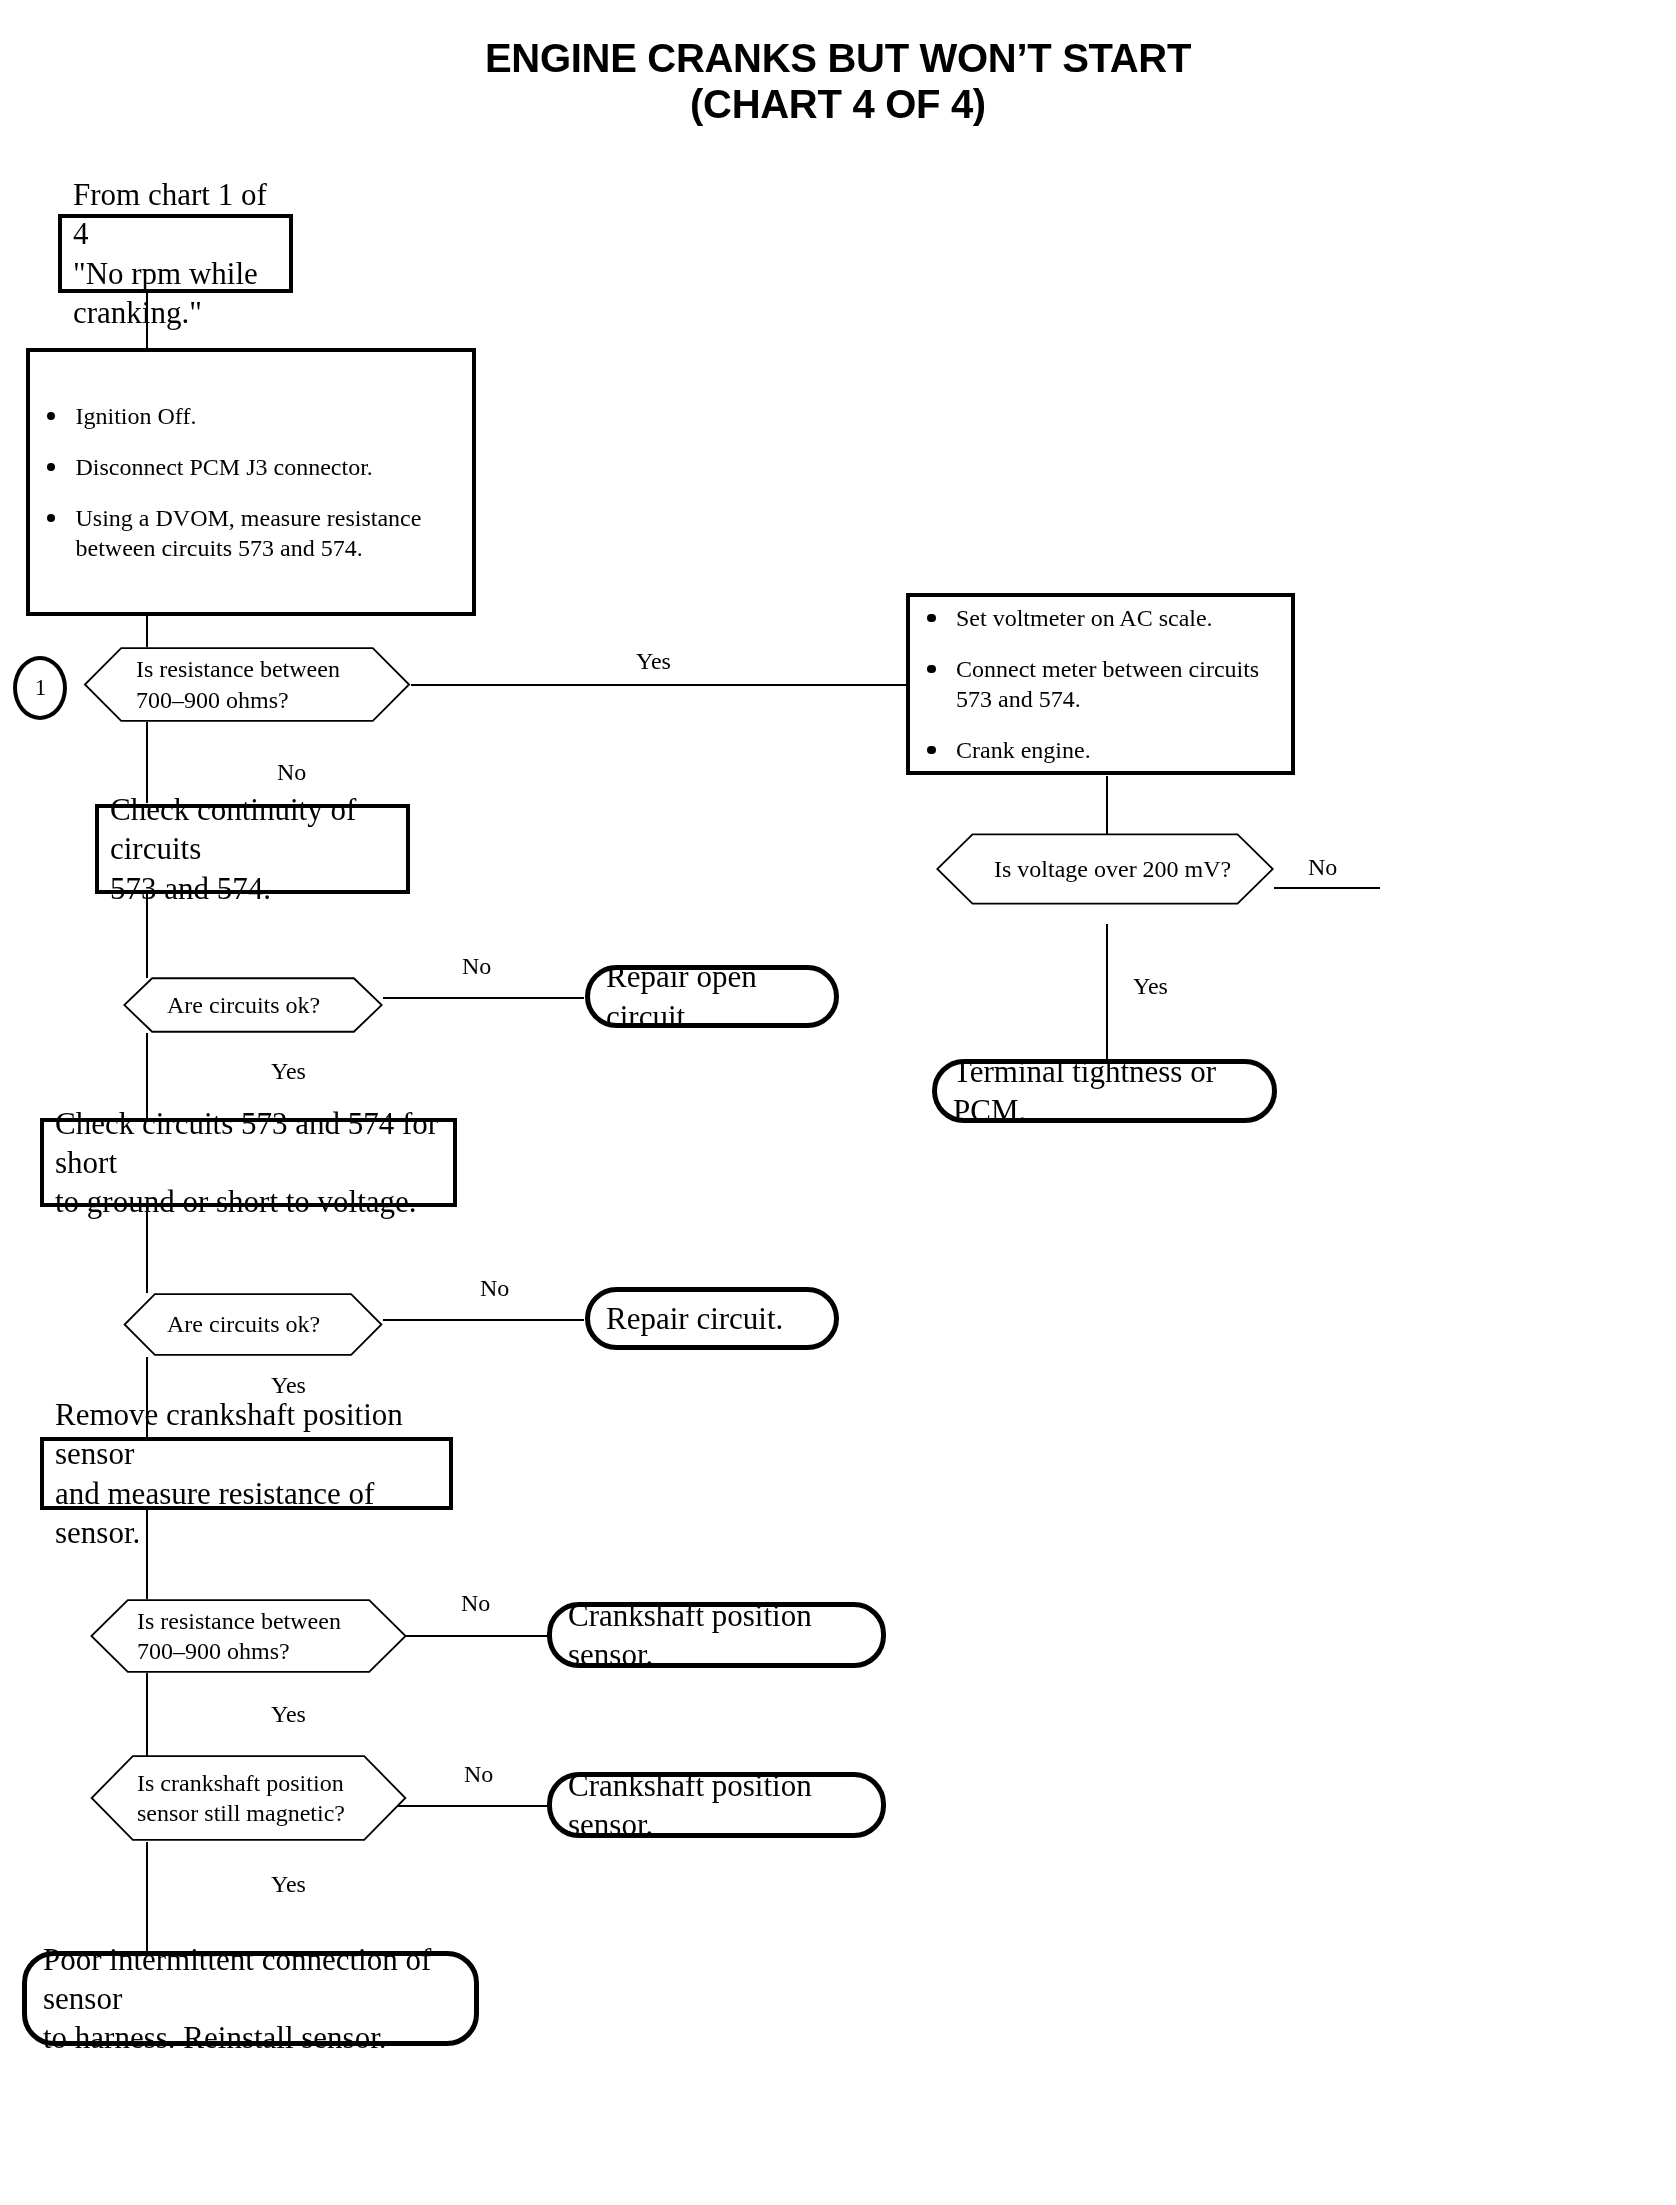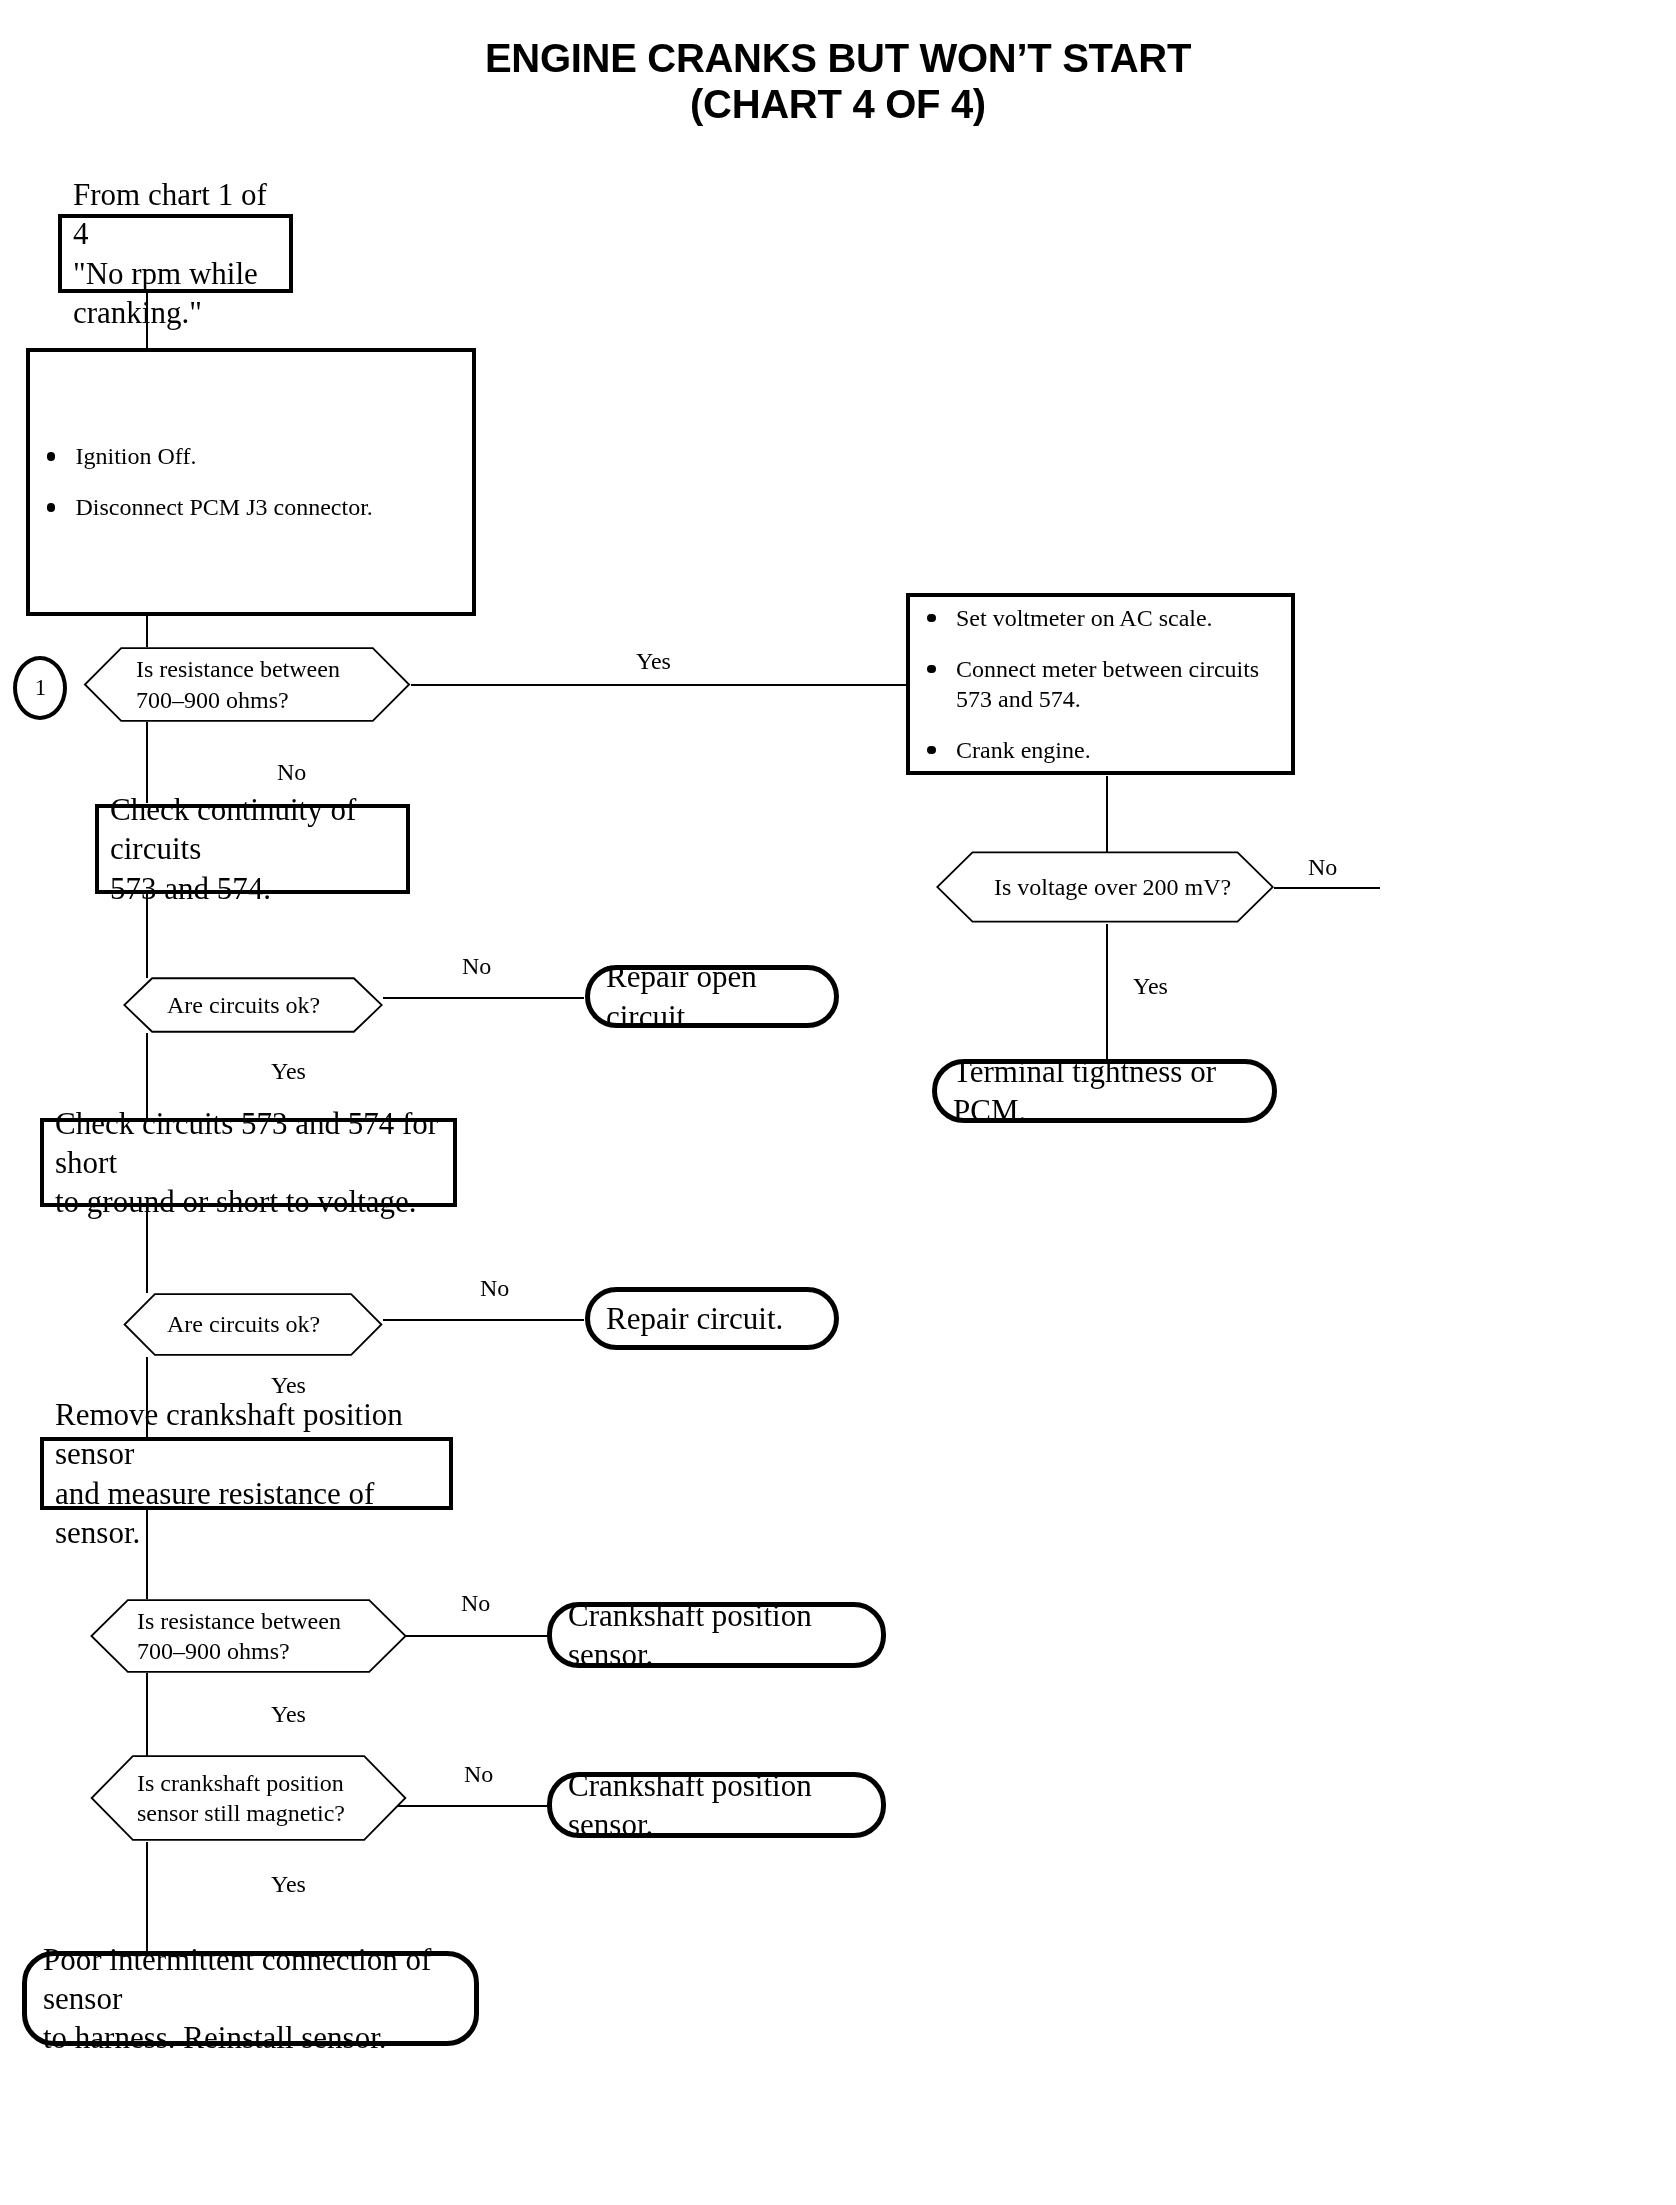--- a/index.html
+++ b/index.html
@@ -186,20 +186,24 @@
   </div>
 
   <div class="node proc" style="left:25.5px; top:348px; width:450px; height:268px;">
     <ul class="bullets">
       <li>
         <span>Ignition Off.</span>
       </li>
       <li>
         <span>Disconnect PCM J3 connector.</span>
       </li>
+      <li>
+        <div>Using a DVOM, measure resistance</div>
+        <div>between circuits 573 and 574.</div>
+      </li>
     </ul>
   </div>
 
   <div class="opc" style="left:13.4px; top:656px; width:46px; height:56px;">
     <span>1</span>
   </div>
 
   <div class="hex" style="left:83px; top:647px; width:328px; height:75px;">
     <svg width="328" height="75" viewBox="0 0 540 124">
       <polygon points="62,2 478,2 538,62 478,122 62,122 2,62" fill="#ffffff" stroke="#000000" stroke-width="3"></polygon>
@@ -220,21 +224,21 @@
       <li>
         <div>Connect meter between circuits</div>
         <div>573 and 574.</div>
       </li>
       <li>
         <span>Crank engine.</span>
       </li>
     </ul>
   </div>
 
-  <div class="hex" style="left:936px; top:851px; width:338px; height:72px;">
+  <div class="hex" style="left:936px; top:833px; width:338px; height:72px;">
     <svg width="338" height="72" viewBox="0 0 556 118">
       <polygon points="60,2 496,2 554,59 496,116 60,116 2,59" fill="#ffffff" stroke="#000000" stroke-width="3"></polygon>
     </svg>
     <div class="hextxt" style="padding-left:58px;">
       <div>
           <span>Is voltage over 200 mV?</span>
         </div>
     </div>
   </div>
 

